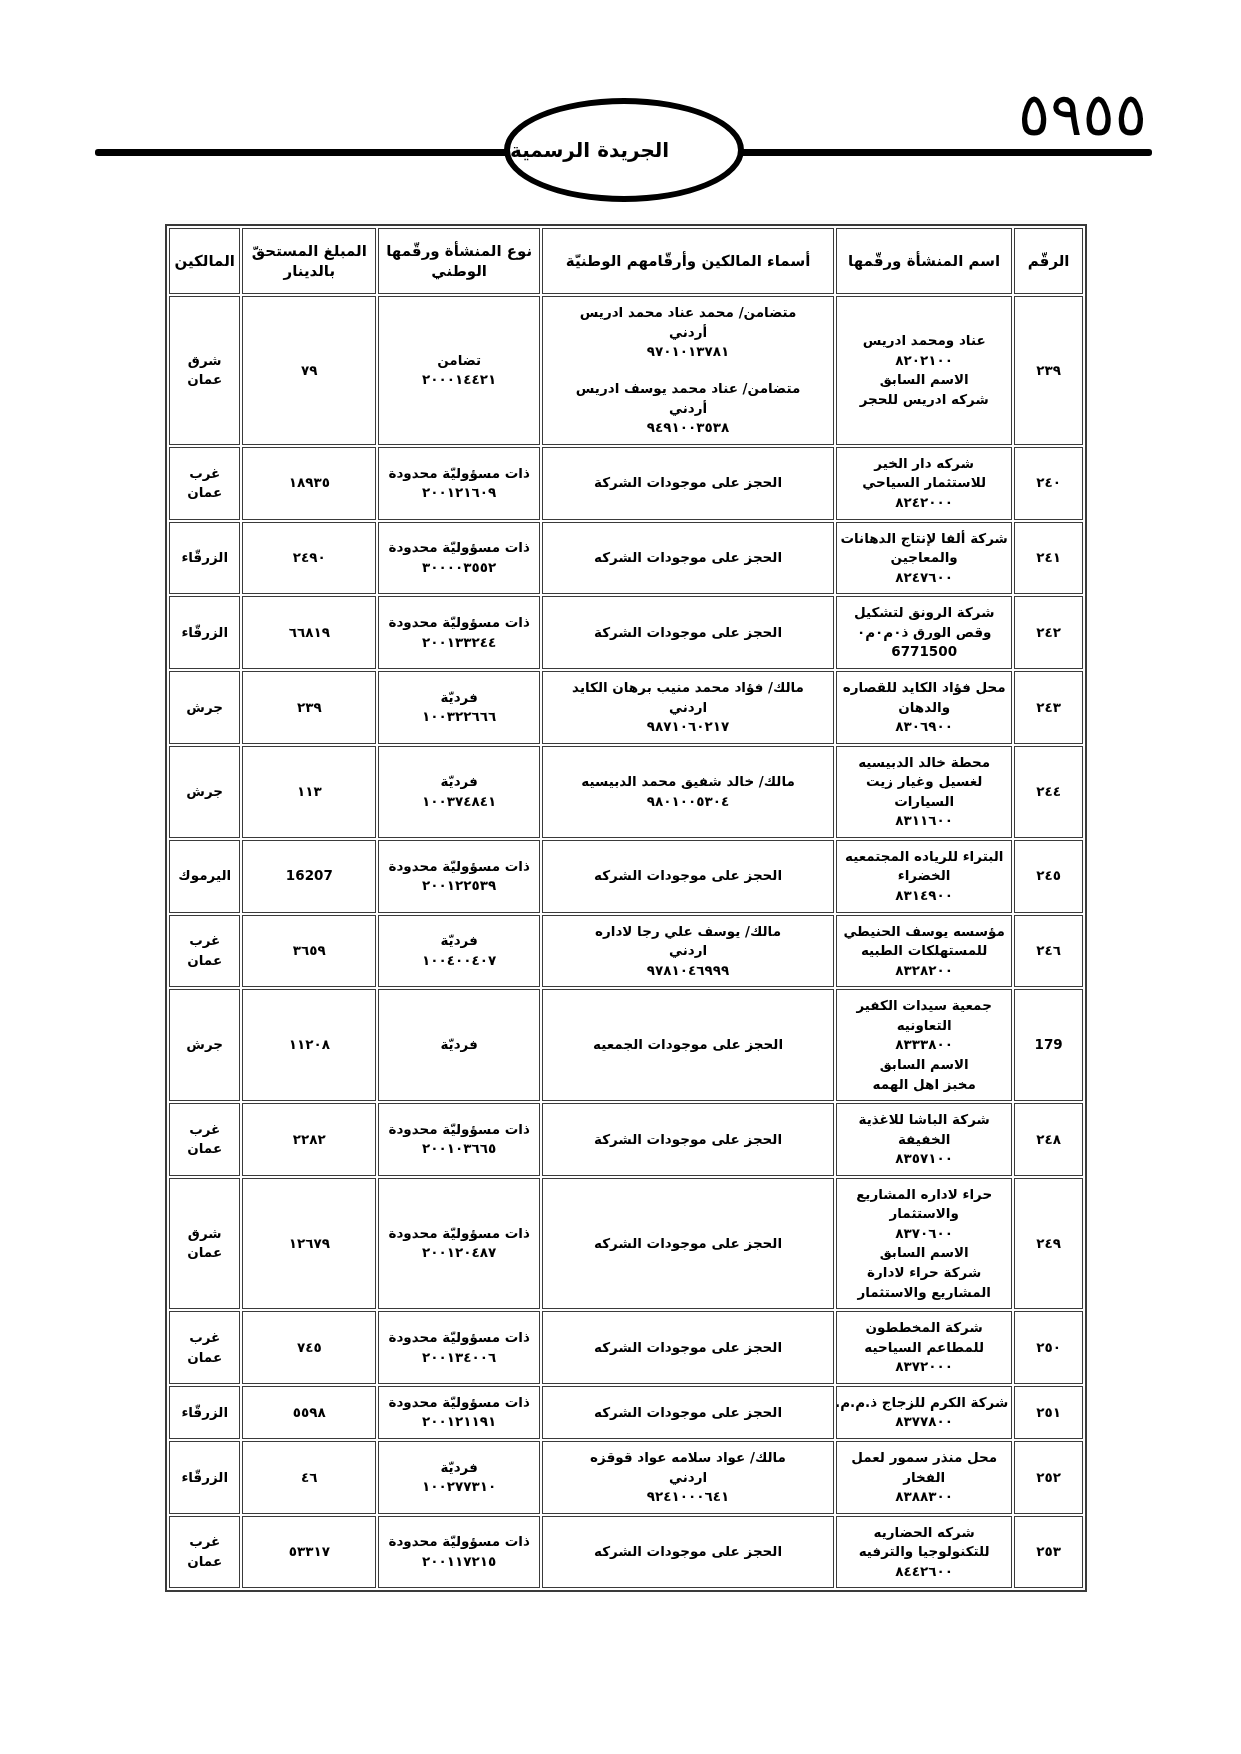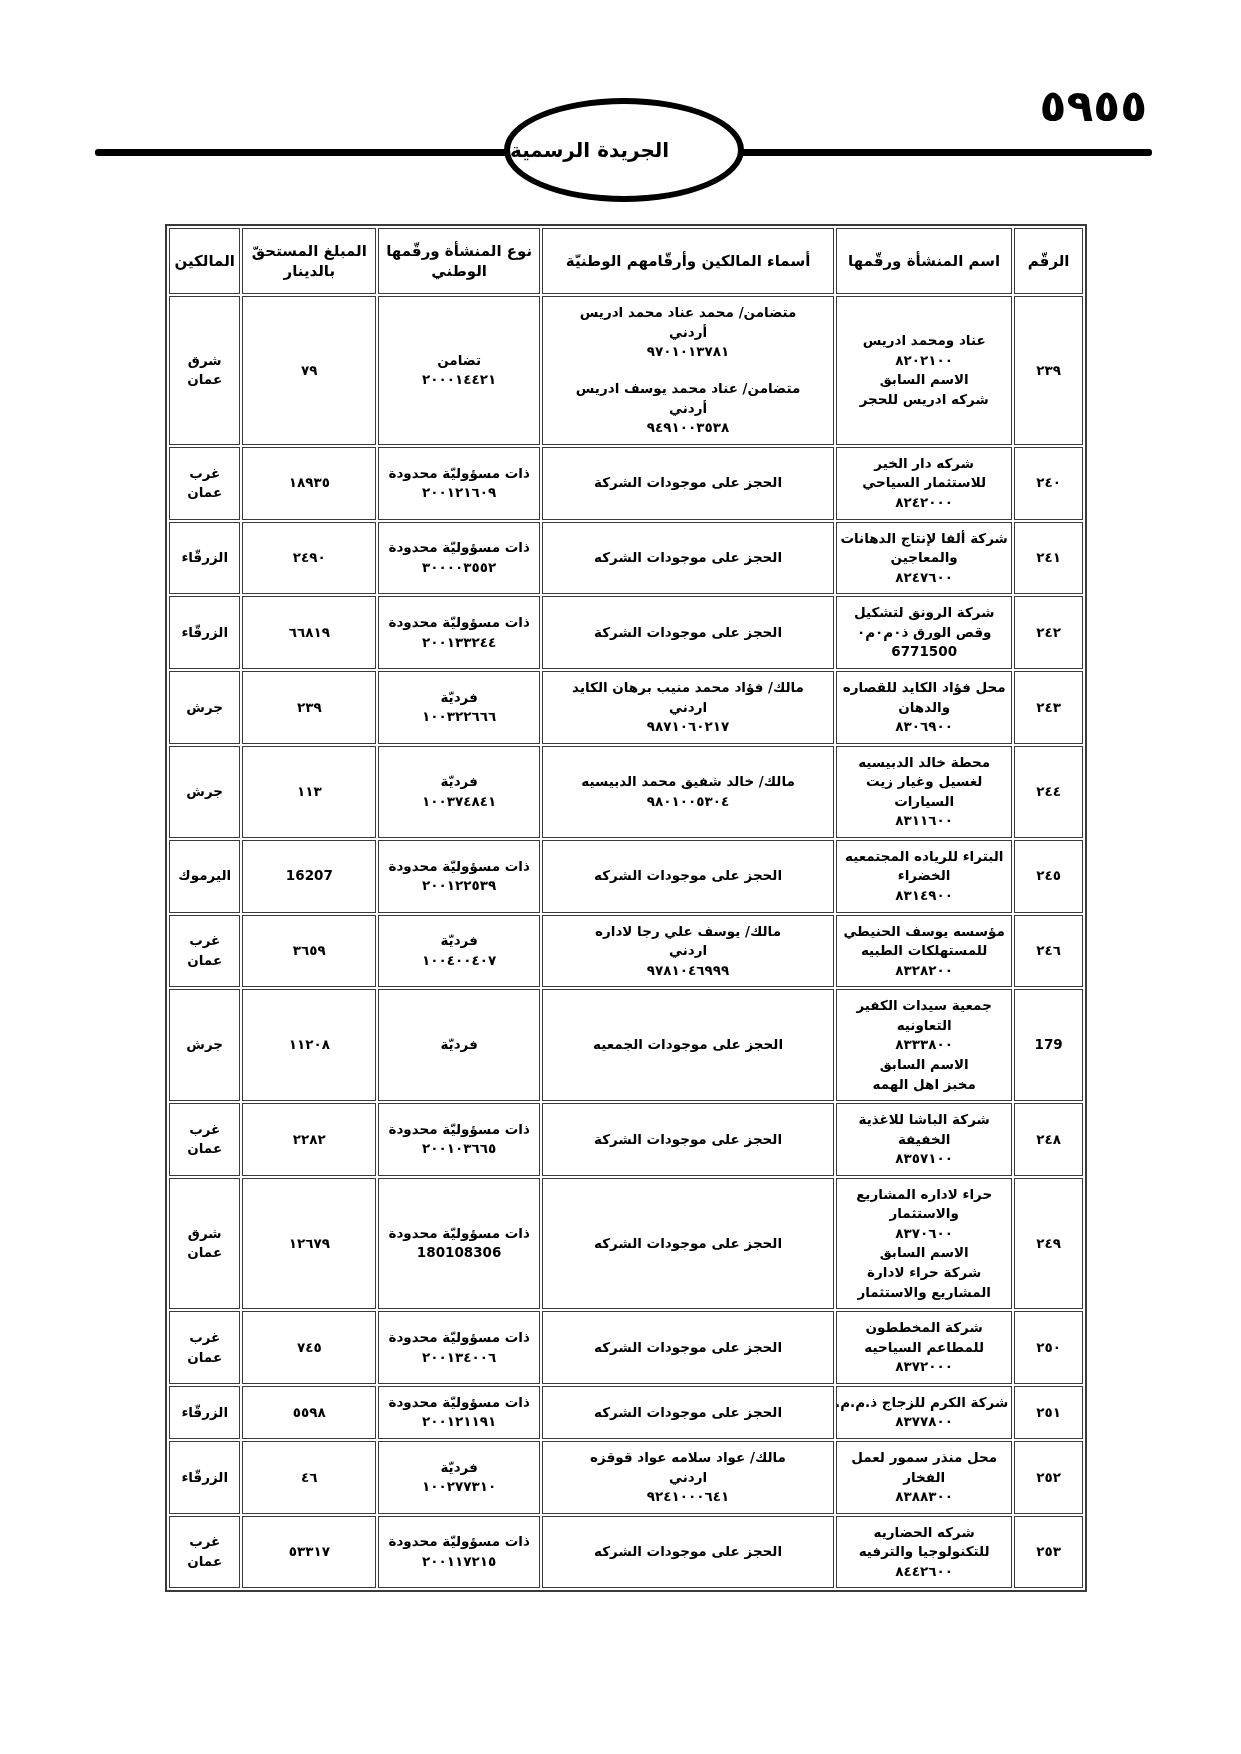--- a/index.html
+++ b/index.html
@@ -7,21 +7,21 @@
     width:1241px;height:1754px;
     background:#ffffff;
     font-family:"DejaVu Sans",sans-serif;
     position:relative;
     overflow:hidden;
     color:#000;
   }
   
   .page-number{
     position:absolute;top:84px;right:94px;
-    font-size:44px;font-weight:bold;letter-spacing:2px;
+    font-size:60px;font-weight:normal;letter-spacing:2px;
     line-height:1;
   }
   .header-rule{
     position:absolute;top:149px;left:95px;
     width:1057px;height:7px;background:#000;border-radius:3px;
   }
   .gazette-banner{
     position:absolute;top:98px;left:504px;
     width:228px;height:92px;
     border:6px solid #000;border-radius:50%;
@@ -289,21 +289,21 @@
           <div class="ln">٨٣٧٠٦٠٠</div>
           <div class="ln">الاسم السابق</div>
           <div class="ln">شركة حراء لادارة</div>
           <div class="ln">المشاريع والاستثمار</div>
         </td>
     <td>
           <div class="ln">الحجز على موجودات الشركه</div>
         </td>
     <td>
           <div class="ln">ذات مسؤوليّة محدودة</div>
-          <div class="ln">180108306</div>
+          <div class="ln">٢٠٠١٢٠٤٨٧</div>
         </td>
     <td>١٢٦٧٩</td>
     <td>شرق عمان</td>
   </tr>
 
   <tr>
     <td>٢٥٠</td>
     <td>
           <div class="ln">شركة المخططون</div>
           <div class="ln">للمطاعم السياحيه</div>

